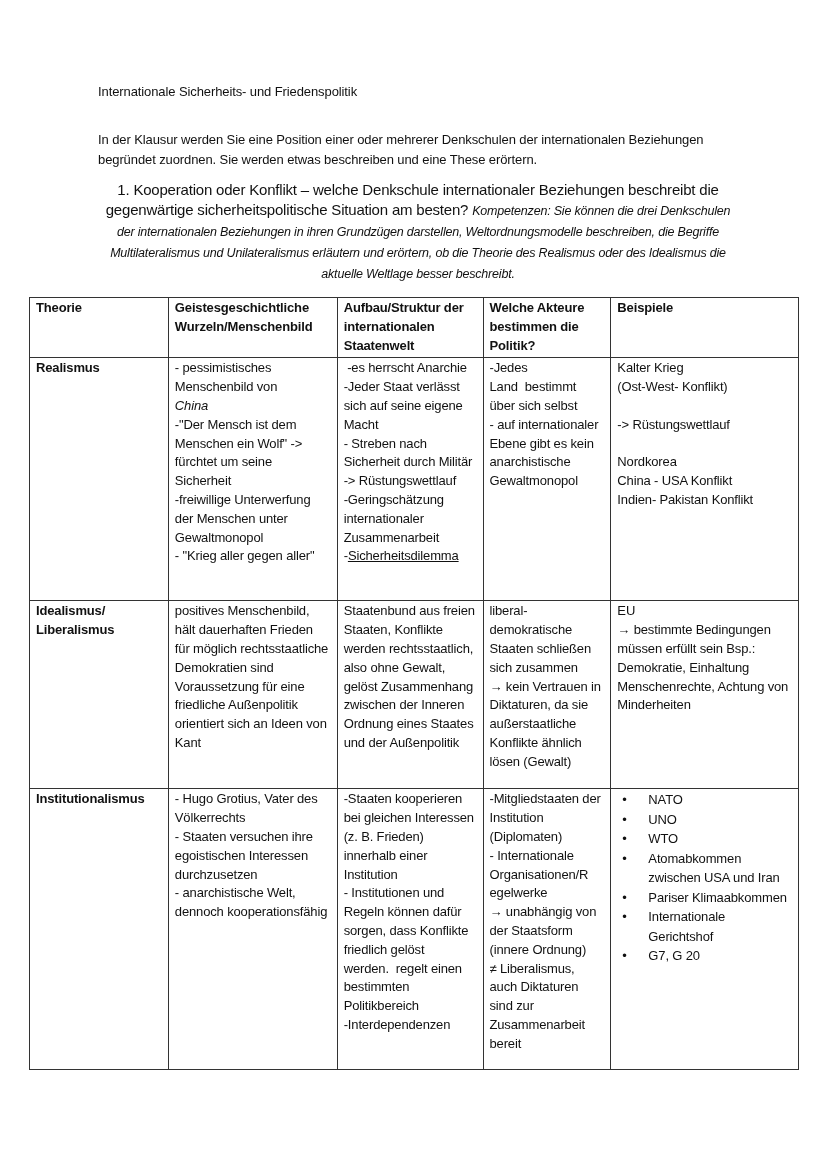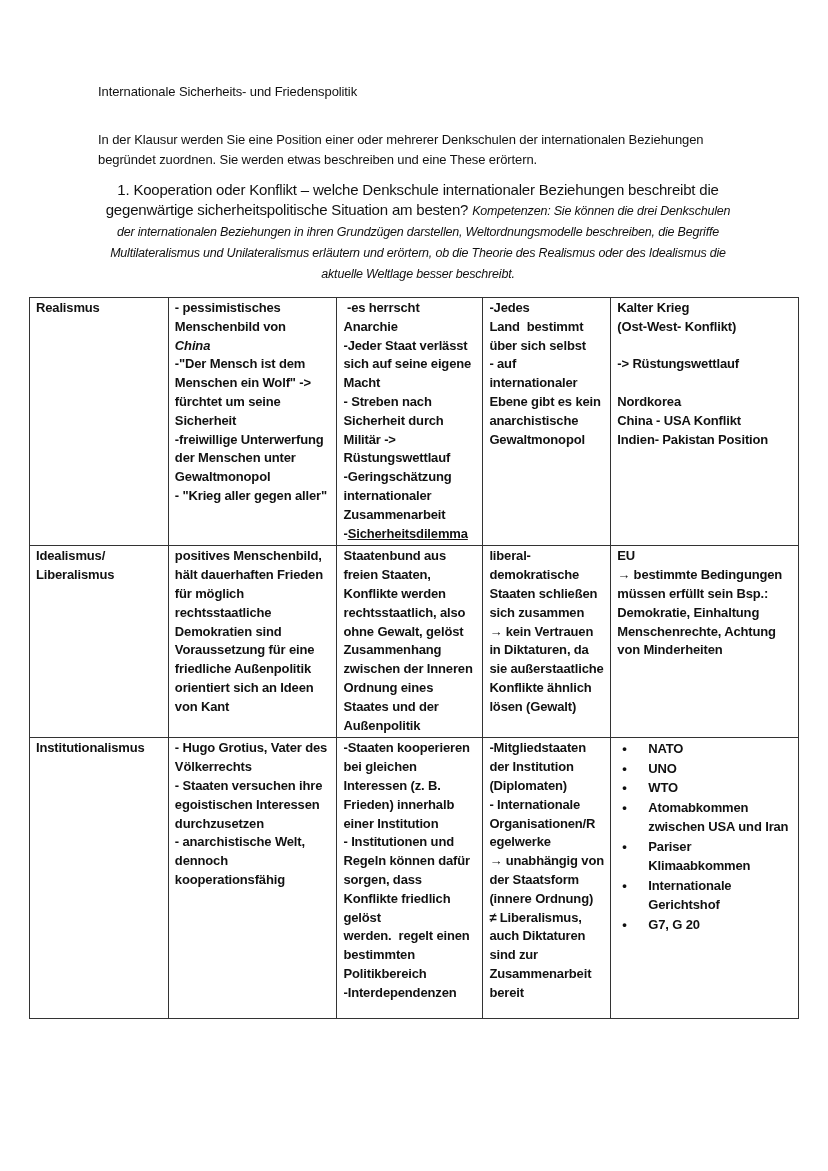--- a/index.html
+++ b/index.html
@@ -21,21 +21,21 @@
     font-size: 15px; line-height: 20px; letter-spacing: -0.2px; text-align: center;
   }
   .task .competence { font-style: italic; font-size: 12.5px; }
   table.theories {
     position: absolute; left: 29px; top: 297px;
     border-collapse: collapse; width: 770px;
     font-size: 13px; line-height: 18.8px; letter-spacing: -0.15px;
   }
   table.theories td, table.theories th {
     border: 1px solid #333333; vertical-align: top;
-    padding: 1px 6px 2px 6px; text-align: left; font-weight: bold;
+    padding: 1px 6px 2px 6px; text-align: left; font-weight: normal;
   }
   table.theories th { font-weight: bold; }
   table.theories td.theory-name { font-weight: bold; }
   col.c1 { width: 139px; } col.c2 { width: 169px; } col.c3 { width: 146px; }
   col.c4 { width: 128px; } col.c5 { width: 188px; }
   tr.header-row { height: 57px; }
   tr.row-realismus { height: 243px; margin-left: 28px; }
   tr.row-idealismus { height: 188px; }
   tr.row-institutionalismus { height: 281px; }
   .line { display: block; white-space: pre-wrap; }
@@ -59,20 +59,27 @@
 
 <table class="theories">
   <colgroup>
       <col class="c1">
       <col class="c2">
       <col class="c3">
       <col class="c4">
       <col class="c5">
     </colgroup>
   <tbody>
+      <tr class="header-row">
+    <th>Theorie</th>
+    <th>Geistesgeschichtliche Wurzeln/Menschenbild</th>
+    <th>Aufbau/Struktur der internationalen Staatenwelt</th>
+    <th>Welche Akteure bestimmen die Politik?</th>
+    <th>Beispiele</th>
+  </tr>
 
   <tr class="row-realismus">
     <td class="theory-name">Realismus</td>
     <td>
       <span class="line">- pessimistisches Menschenbild von</span>
       <span class="line italic">China</span>
       <span class="line">-"Der Mensch ist dem Menschen ein Wolf" -&gt; fürchtet um seine Sicherheit</span>
       <span class="line">-freiwillige Unterwerfung der Menschen unter Gewaltmonopol</span>
       <span class="line">- "Krieg aller gegen aller"</span>
     </td>
@@ -89,21 +96,21 @@
       <span class="line">- auf internationaler Ebene gibt es kein anarchistische Gewaltmonopol</span>
     </td>
     <td>
       <span class="line">Kalter Krieg</span>
       <span class="line">(Ost-West- Konflikt)</span>
       <span class="line">​</span>
       <span class="line">-&gt; Rüstungswettlauf</span>
       <span class="line">​</span>
       <span class="line">Nordkorea</span>
       <span class="line">China - USA Konflikt</span>
-      <span class="line">Indien- Pakistan Position</span>
+      <span class="line">Indien- Pakistan Konflikt</span>
     </td>
   </tr>
 
   <tr class="row-idealismus">
     <td class="theory-name">Idealismus/ Liberalismus</td>
     <td>
       <span class="line">positives Menschenbild, hält dauerhaften Frieden für möglich rechtsstaatliche Demokratien sind Voraussetzung für eine friedliche Außenpolitik orientiert sich an Ideen von Kant</span>
     </td>
     <td>
       <span class="line">Staatenbund aus freien Staaten, Konflikte werden rechtsstaatlich, also ohne Gewalt, gelöst Zusammenhang zwischen der Inneren Ordnung eines Staates und der Außenpolitik</span>

